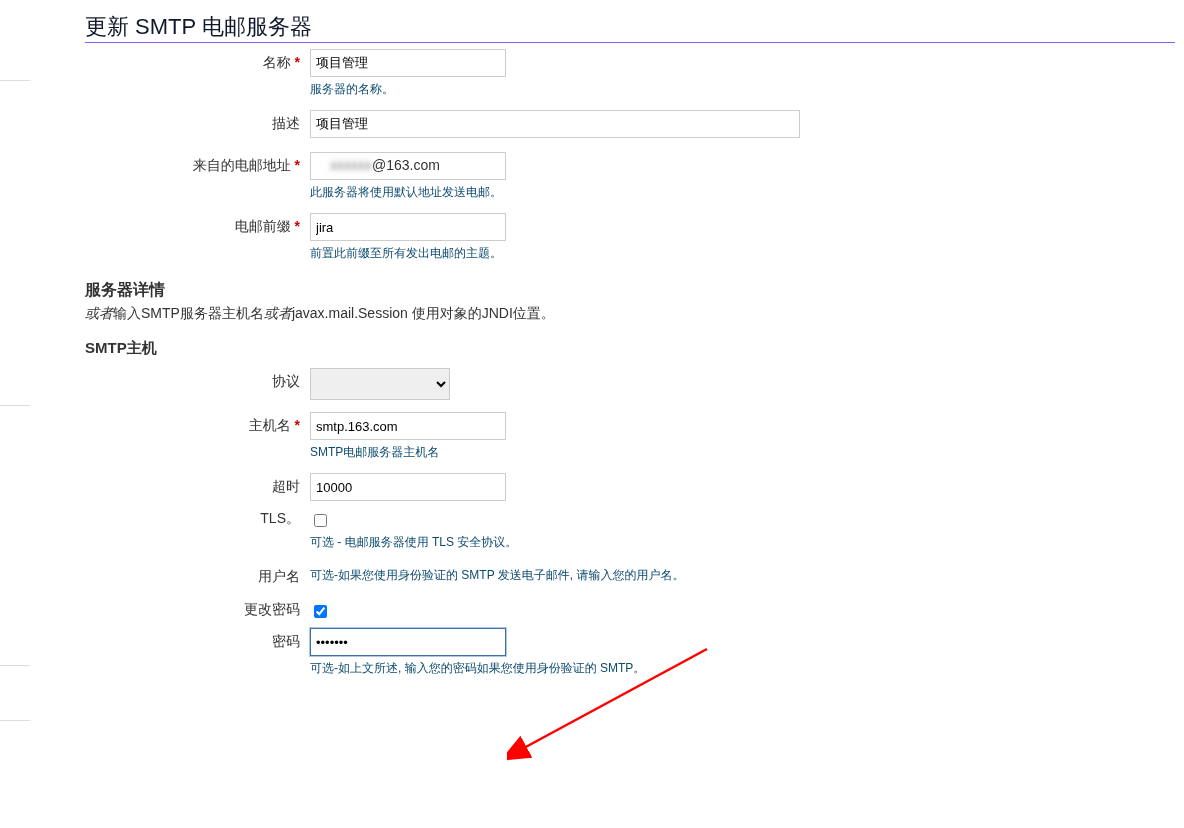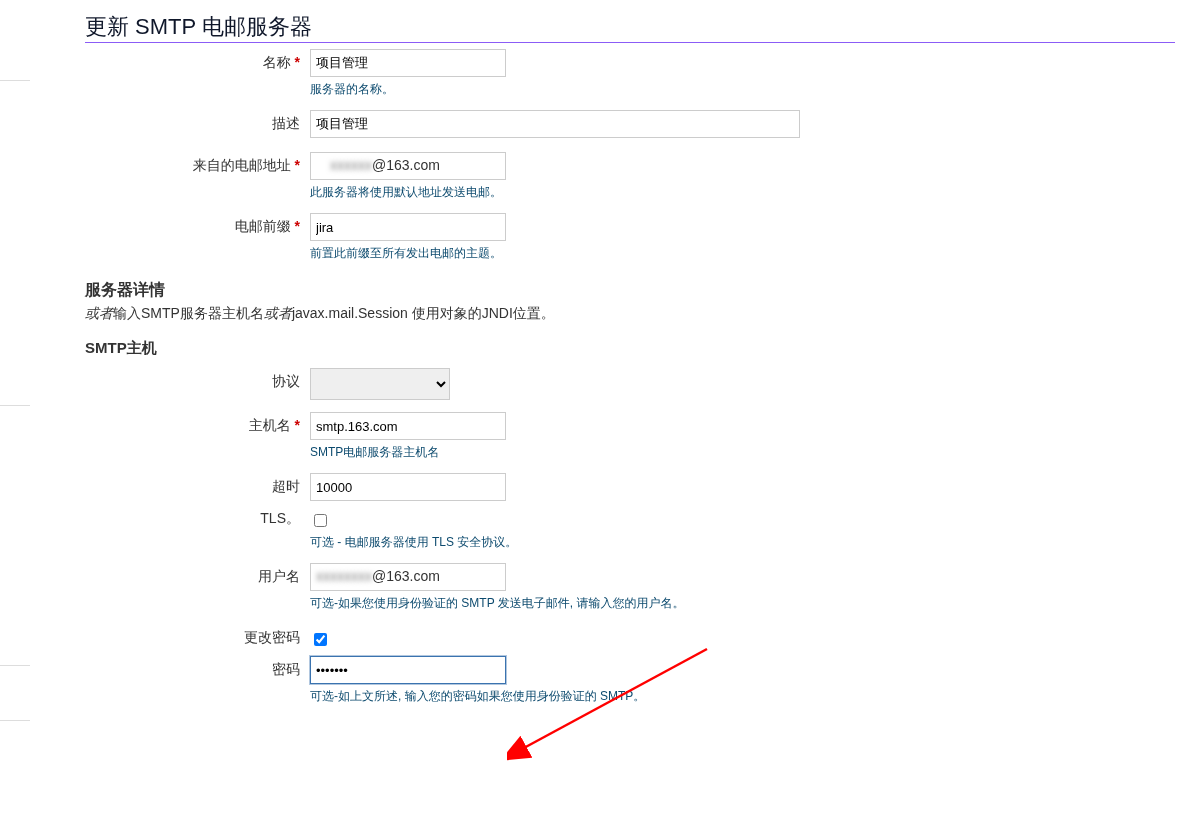--- a/index.html
+++ b/index.html
@@ -210,26 +210,20 @@
     <div class="label-col">TLS。</div>
     <div class="field-col">
       <div class="checkbox-wrap"><input type="checkbox" style=""></div>
       <div class="help-text">可选 - 电邮服务器使用 TLS 安全协议。</div>
     </div>
   </div>
 
   <div class="form-row">
     <div class="label-col">用户名</div>
     <div class="field-col">
-      <div style="position:relative; width:196px;">
-        <input type="text" class="w-small" style="color: transparent;">
-        <div style="position:absolute;left:6px;top:5px;pointer-events:none;">
-          <span class="blur">xxxxxxxx</span><span>@163.com</span>
-        </div>
-      </div>
       <div class="help-text">可选-如果您使用身份验证的 SMTP 发送电子邮件, 请输入您的用户名。</div>
     </div>
   </div>
 
   <div class="form-row" style="margin-bottom:4px;">
     <div class="label-col">更改密码</div>
     <div class="field-col">
       <div class="checkbox-wrap"><input type="checkbox" checked="" style=""></div>
     </div>
   </div>

